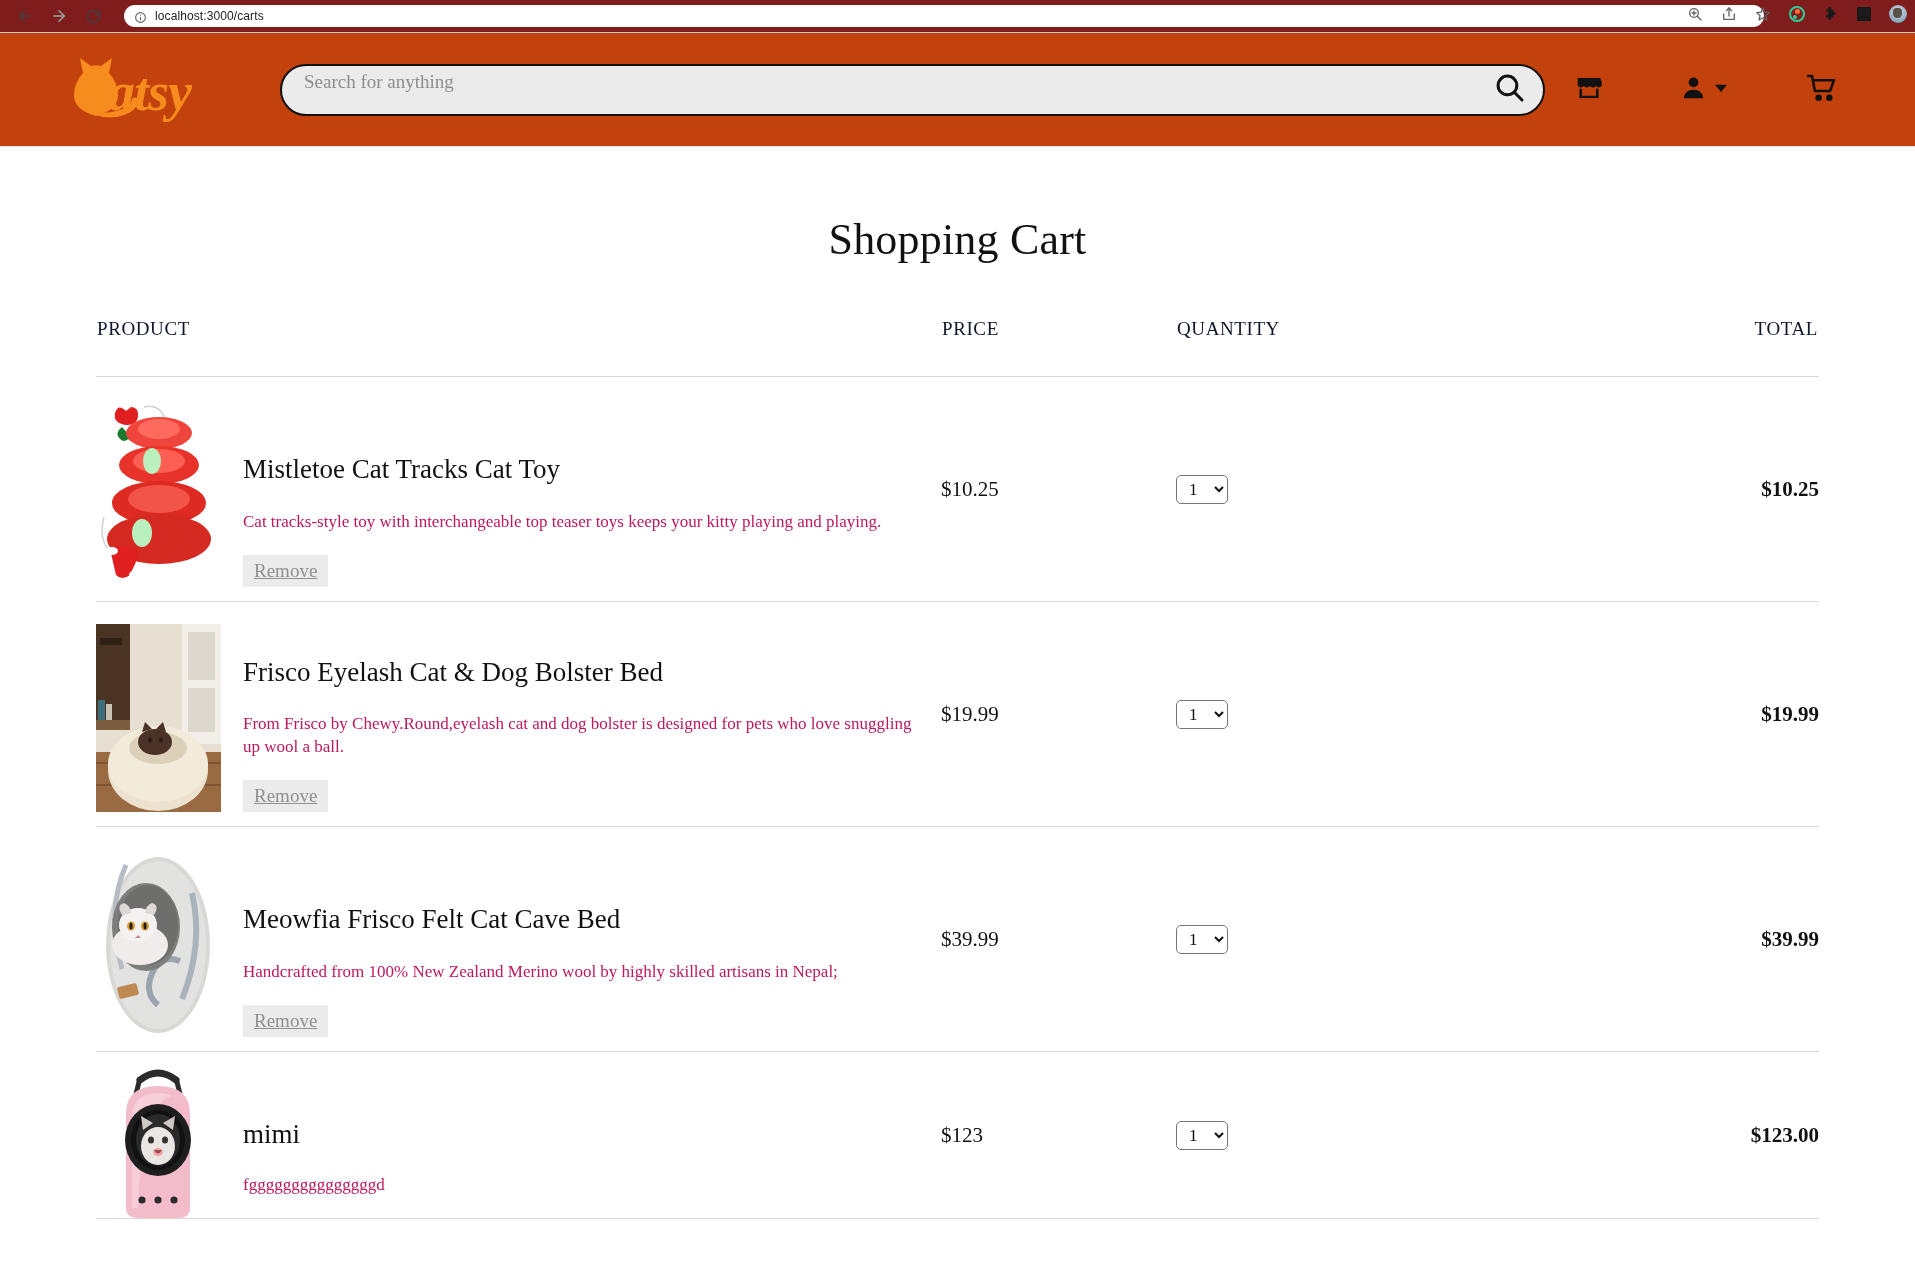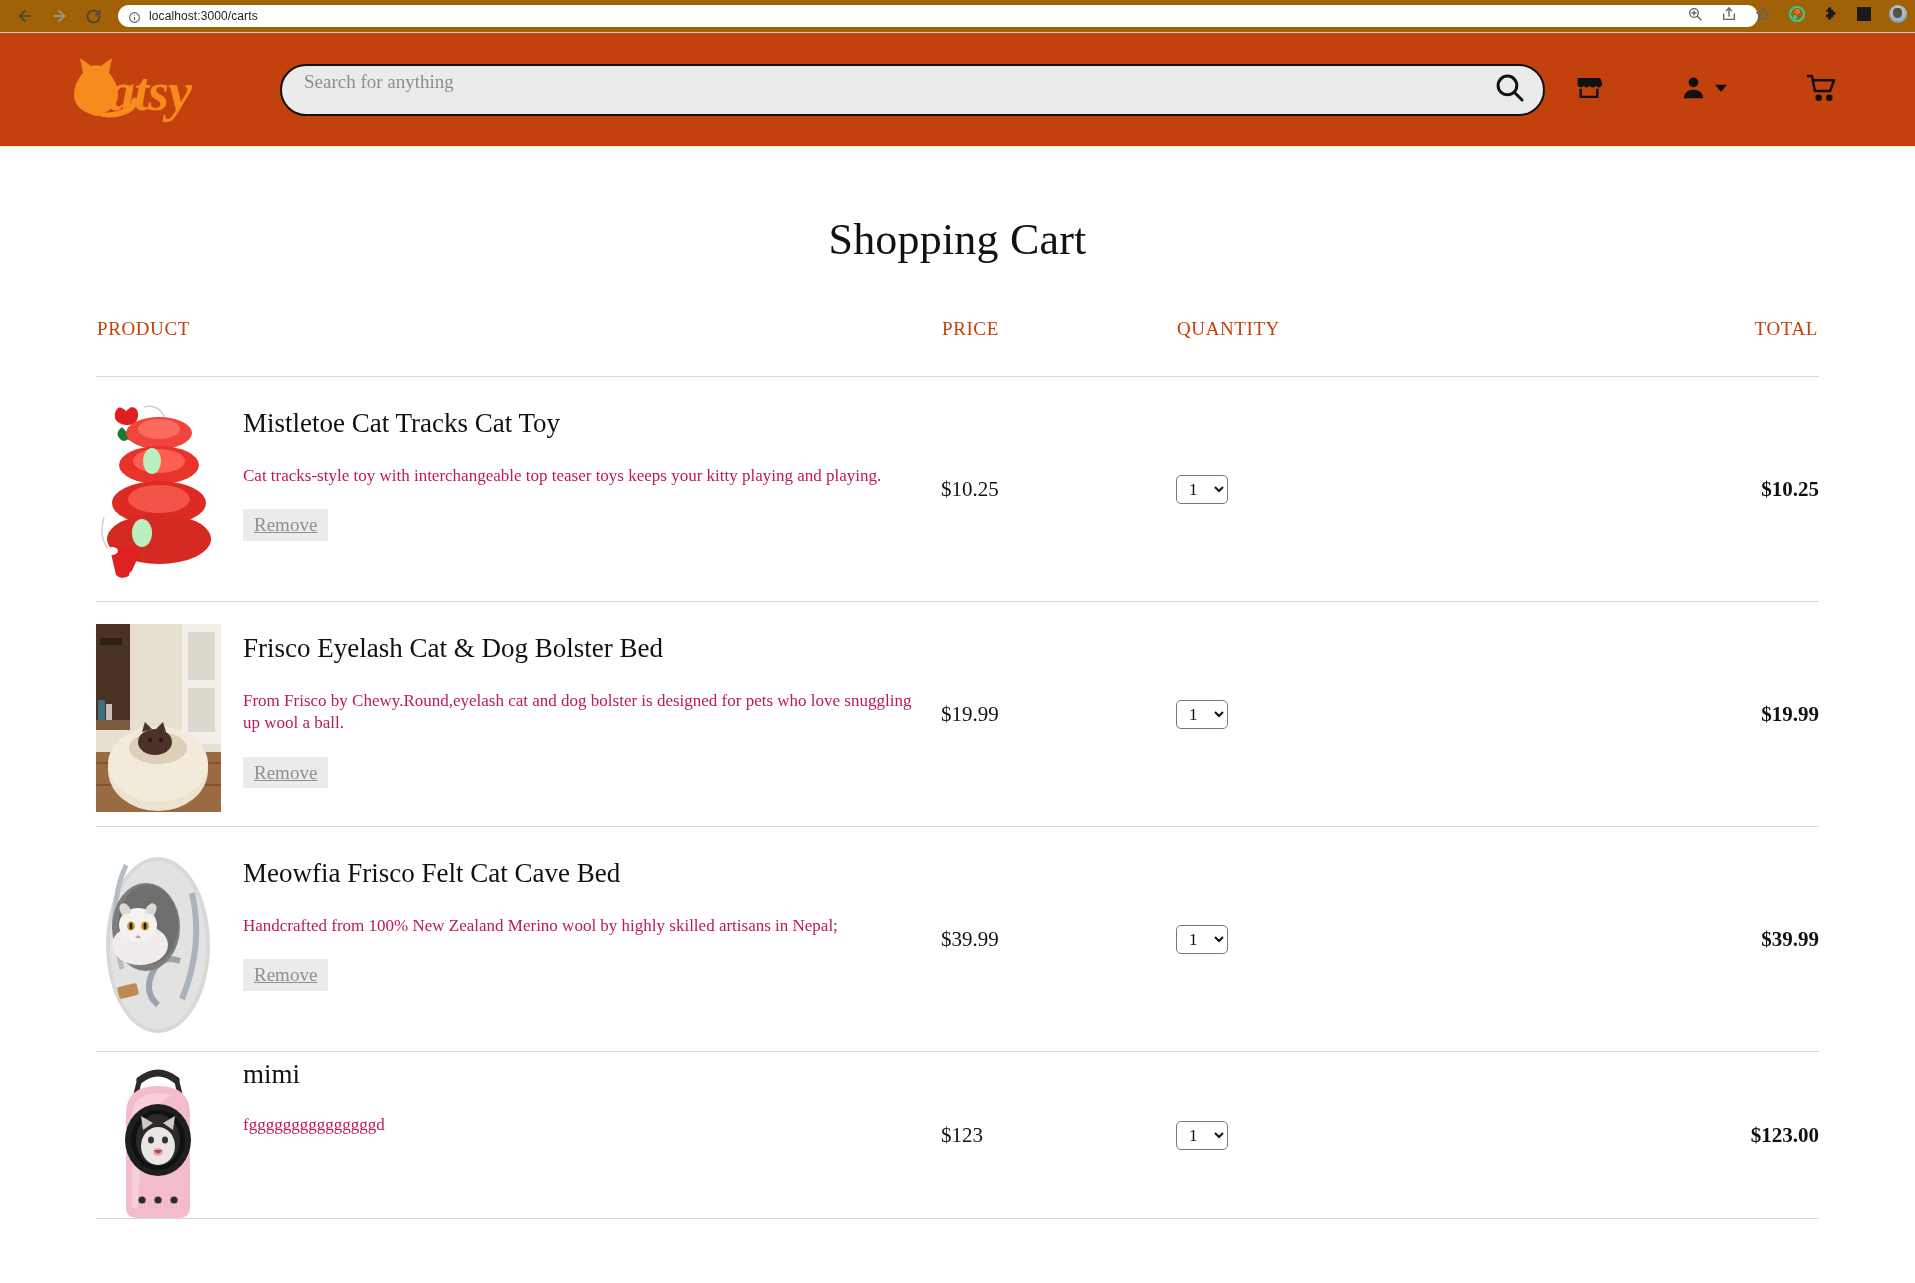--- a/index.html
+++ b/index.html
@@ -8,25 +8,25 @@
     width: 1915px;
     height: 1283px;
     overflow: hidden;
     background: #ffffff;
     font-family: "Liberation Serif", serif;
   }
 
   
   .browser-chrome {
     height: 28px;
-    background: #a16207;
+    background: #7f1d1d;
     display: flex;
     align-items: center;
     padding: 16px 10px;
-    gap: 10px;
+    gap: 16px;
     position: relative;
     font-family: "Liberation Sans", sans-serif;
   }
   .nav-btns { display: flex; align-items: center; gap: 16px; padding-left: 6px; }
   .nav-btn {
     width: 18px; height: 18px;
     display: flex; align-items: center; justify-content: center;
     color: #3c4043;
   }
   .nav-btn svg { display: block; }
@@ -149,36 +149,36 @@
     color: #111;
     margin: 67px 0 0 0;
     letter-spacing: .2px;
   }
 
   table.cart { width: 100%; border-collapse: collapse; margin-top: 52px; }
   table.cart th {
     font-weight: 400;
     font-size: 19px;
     letter-spacing: .6px;
-    color: #c2410c;
+    color: #0f172a;
     padding-bottom: 36px;
     border-bottom: 1px solid #d8d8d8;
   }
   .th-product { text-align: left; width: 845px; }
   .th-price   { text-align: left; width: 235px; }
   .th-qty     { text-align: left; width: 330px; }
   .th-total   { text-align: right; }
 
   table.cart td {
     border-bottom: 1px solid #d8d8d8;
     vertical-align: middle;
     padding: 0;
   }
   .cart-row td { height: 225px; }
-  .product-cell { display: flex; align-items: flex-start; gap: 0; }
+  .product-cell { display: flex; align-items: flex-end; gap: 0; }
   .thumb {
     width: 125px; height: 188px;
     flex: none;
     margin-top: 8px;
     position: relative;
     overflow: hidden;
   }
   .thumb svg { display: block; width: 100%; height: 100%; }
   .prod-info { padding-top: 18px; padding-left: 22px; }
   .prod-title {

